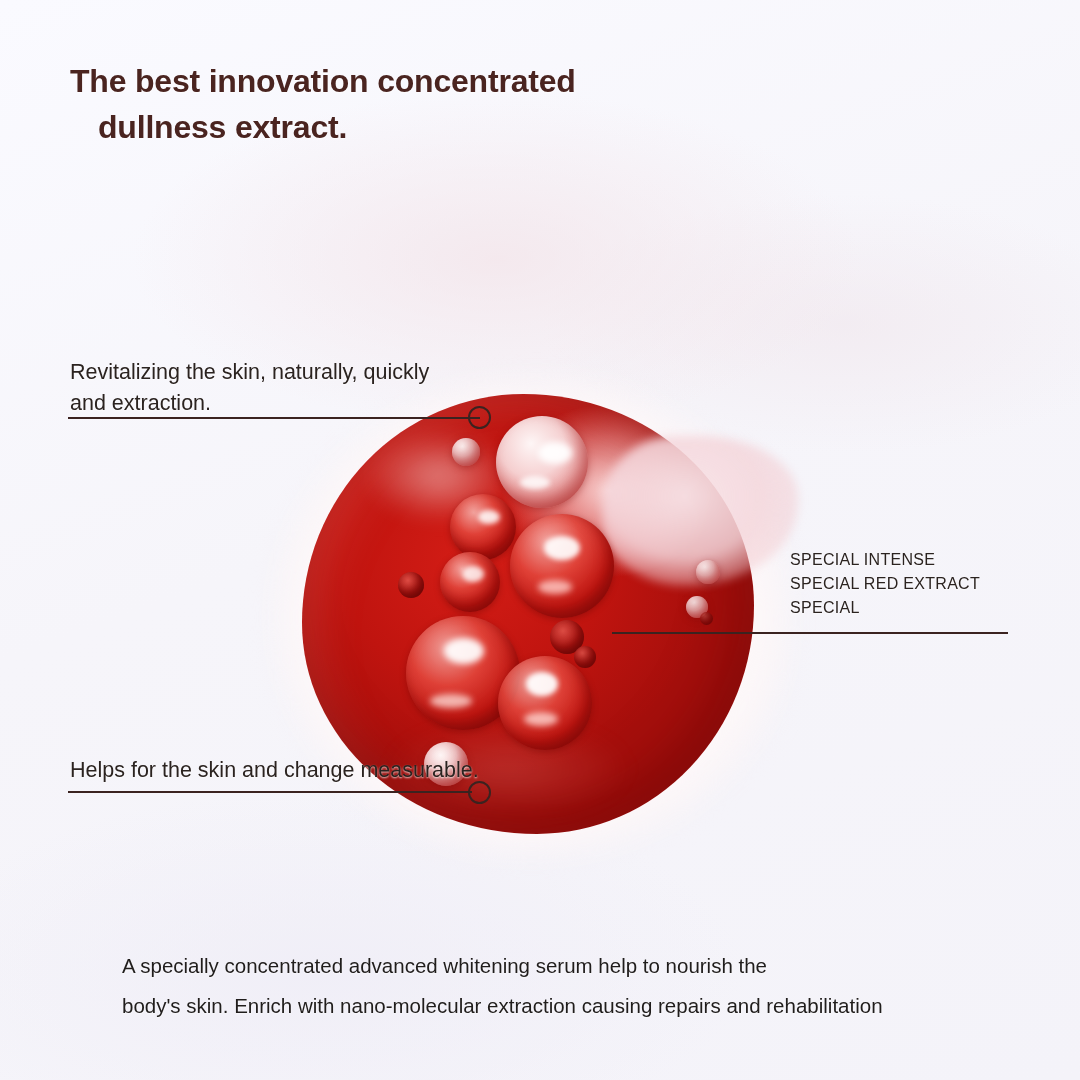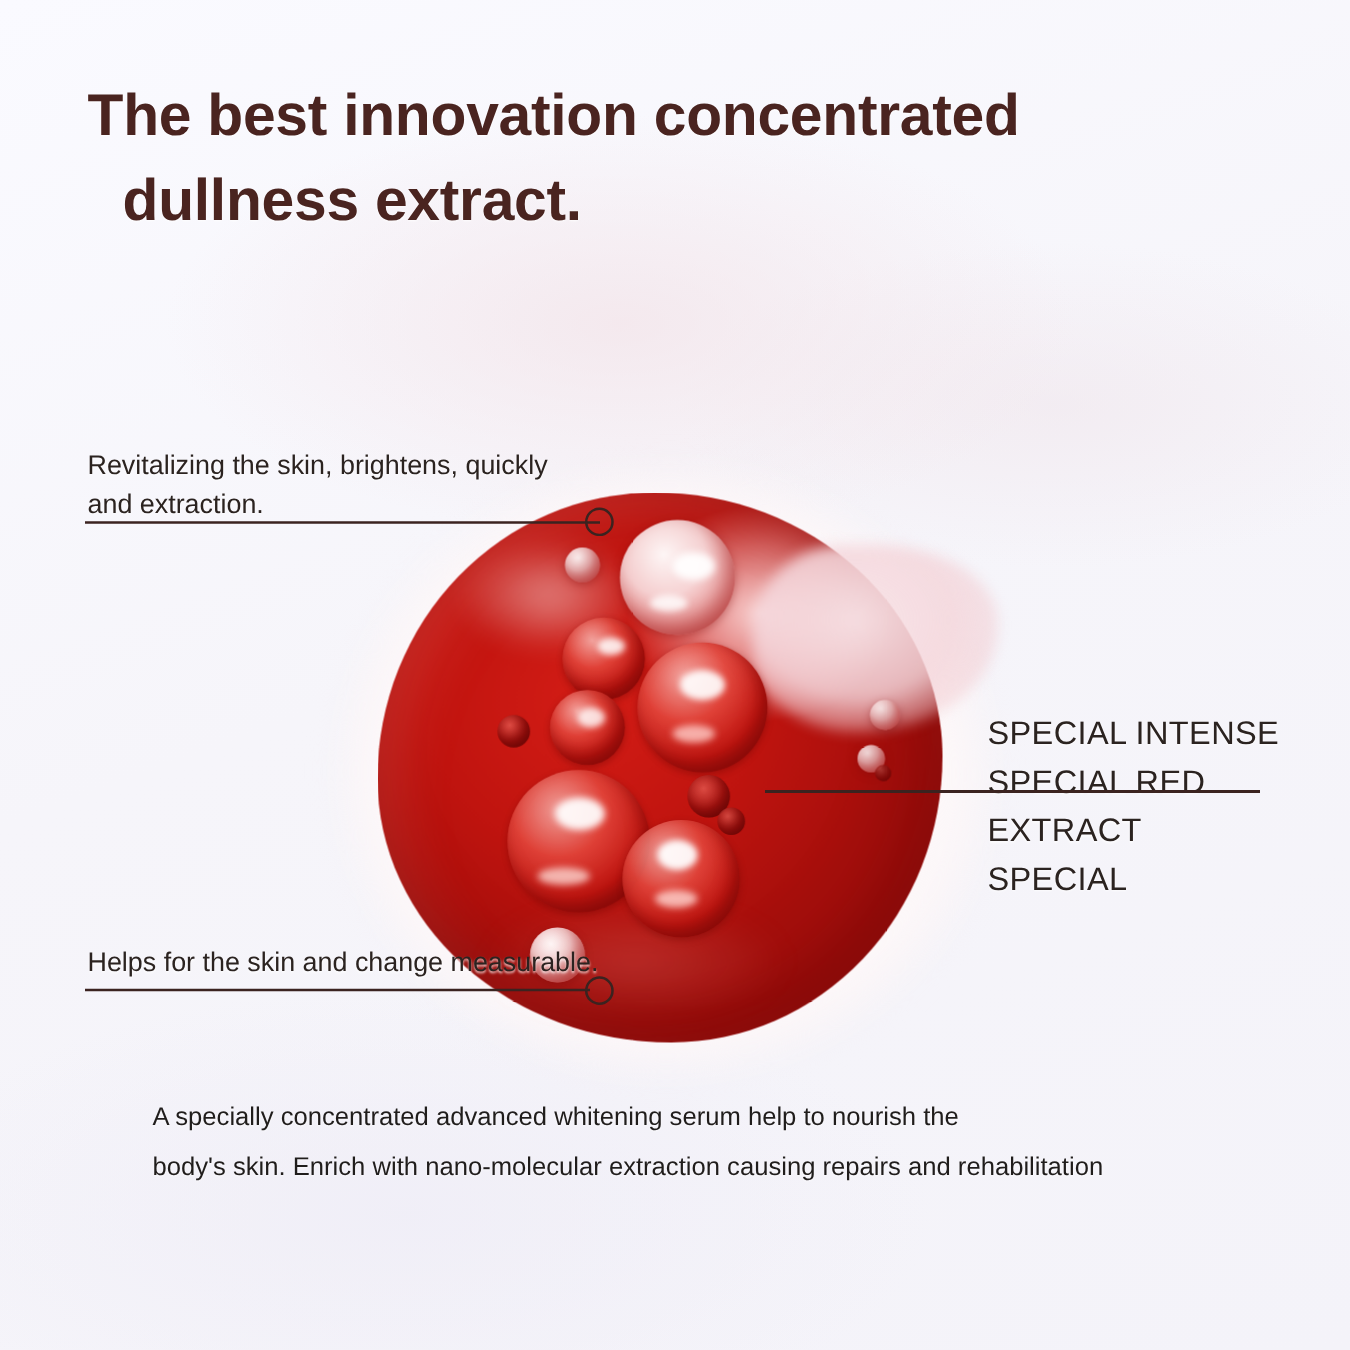--- a/index.html
+++ b/index.html
@@ -16,21 +16,21 @@
     background:
       radial-gradient(ellipse 520px 240px at 46% 24%, rgba(243,228,233,.75), rgba(247,247,251,0) 70%),
       radial-gradient(ellipse 420px 180px at 78% 30%, rgba(240,230,236,.6), rgba(247,247,251,0) 72%),
       radial-gradient(ellipse 600px 260px at 30% 90%, rgba(238,236,246,.7), rgba(247,247,251,0) 70%),
       linear-gradient(160deg,#fafaff 0%,#f6f5fa 45%,#f4f3f9 100%);
   }
 
   
   .headline {
     position:absolute; left:70px; top:58px; width:900px;
-    font-size:47px; font-weight:700; line-height:1.45;
+    font-size:32px; font-weight:700; line-height:1.45;
     color:#4a2420; letter-spacing:-.2px;
     text-shadow:0 1px 2px rgba(255,255,255,.85);
   }
   .headline .l2 { display:block; padding-left:28px; }
 
   
   .blob-wrap { position:absolute; left:268px; top:372px; width:530px; height:490px; }
   .blob-glow {
     position:absolute; left:8px; top:8px; width:512px; height:474px;
     border-radius:50% 48% 50% 50% / 50% 50% 48% 50%;
@@ -89,25 +89,25 @@
   
   .rule { position:absolute; height:2px; background:#3b2320; }
   .marker {
     position:absolute; width:23px; height:23px; border:2px solid #3b2320;
     border-radius:50%; background:transparent;
   }
   .callout-text {
     position:absolute; color:#2b2320; font-size:21.5px; line-height:1.45;
     text-shadow:0 1px 2px rgba(255,255,255,.8);
   }
-  .callout-right { font-size:26px; line-height:1.5; letter-spacing:.3px;margin-top:19px; }
+  .callout-right { font-size:16px; line-height:1.5; letter-spacing:.3px; }
 
   
   .para {
-    position:absolute; left:122px; top:874px; width:820px;
+    position:absolute; left:122px; top:946px; width:820px;
     font-size:20.5px; line-height:1.96; color:#201d1c;
     text-shadow:0 1px 2px rgba(255,255,255,.7);
   }
   .para span { display:block; }
 </style>
 </head>
 <body>
 
 <div class="bg-wash"></div>
 
@@ -153,21 +153,21 @@
 
     <div class="bub b-pale" style="left:122px;top:348px;width:44px;height:44px;"></div>
 
     <div class="bub b-pale" style="left:394px;top:166px;width:24px;height:24px;"></div>
     <div class="bub b-pale" style="left:384px;top:202px;width:22px;height:22px;"></div>
     <div class="bub b-dark" style="left:398px;top:218px;width:13px;height:13px;"></div>
   </div>
 </div>
 
 <div class="callout-text" style="left:70px;top:357px;width:430px;">
-  <div>Revitalizing the skin, brightens, quickly</div>
+  <div>Revitalizing the skin, naturally, quickly</div>
   <div>and extraction.</div>
 </div>
 <div class="rule" style="left:68px;top:417px;width:412px;"></div>
 <div class="marker" style="left:468px;top:406px;"></div>
 
 <div class="callout-text callout-right" style="left:790px;top:548px;width:250px;">
   <div>SPECIAL INTENSE</div>
   <div>SPECIAL RED EXTRACT</div>
   <div>SPECIAL</div>
 </div>

